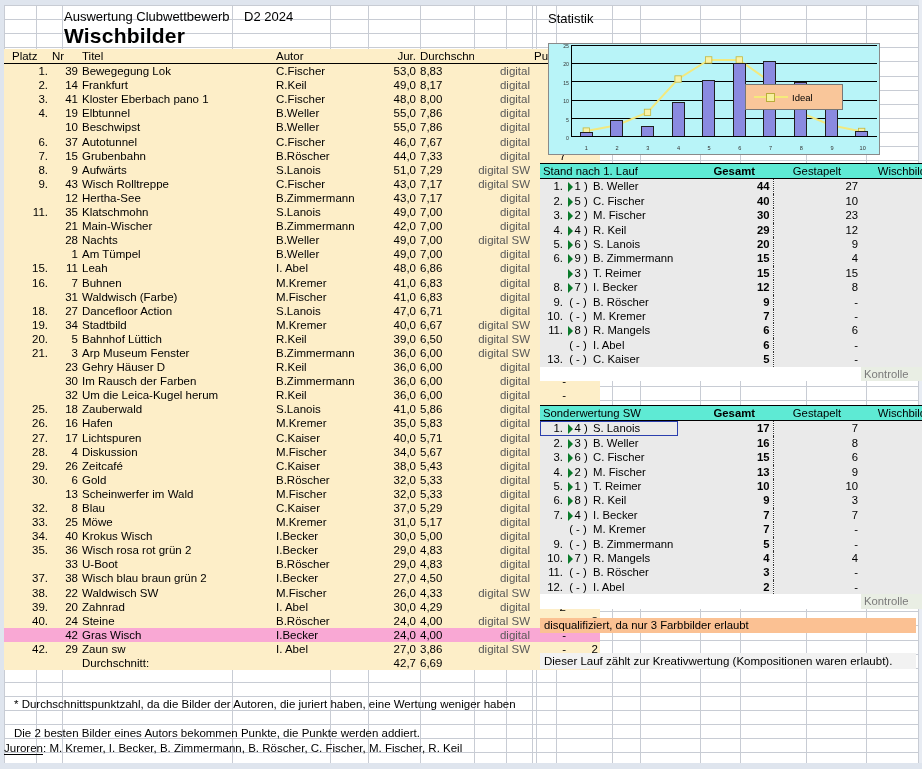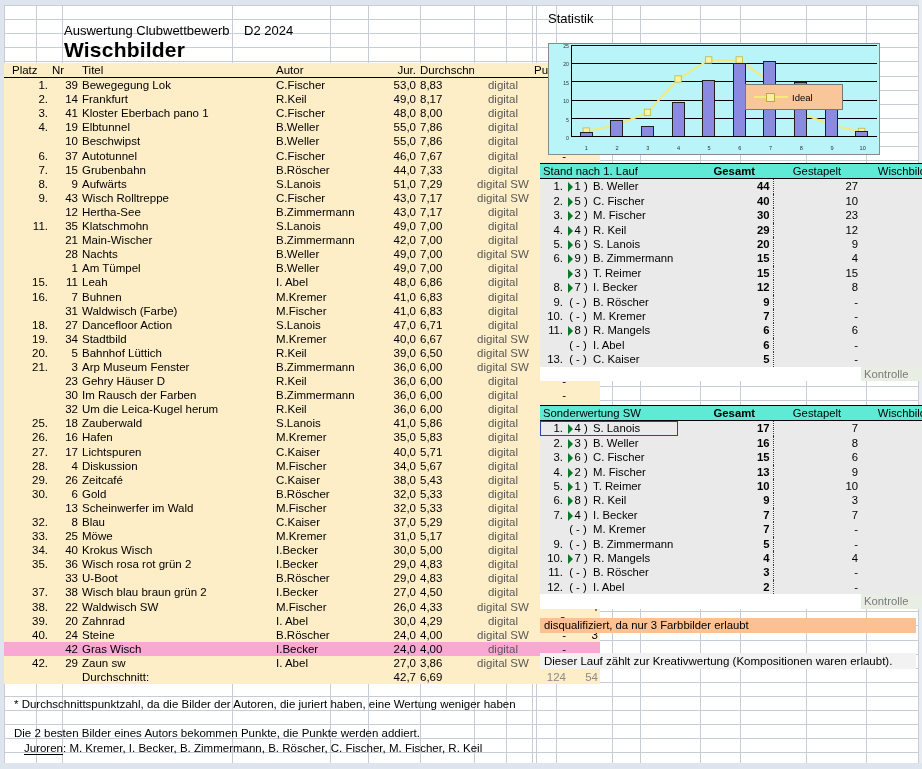--- a/index.html
+++ b/index.html
@@ -19,42 +19,42 @@
 
   
   .chrome-top{position:absolute;left:0;top:0;width:922px;height:5px;background:#dfe5ee;}
   .chrome-bottom{position:absolute;left:0;bottom:0;width:922px;height:6px;background:#dfe5ee;}
   .chrome-left{position:absolute;left:0;top:0;width:4px;height:769px;background:#dfe5ee;}
   .chrome-right{position:absolute;right:0;top:0;width:3px;height:769px;background:#e8ecf3;}
 
   
   #left{position:absolute;left:4px;top:5px;width:528px;}
 
-  .titlebar{position:relative;height:44px;margin-top:14px;}
+  .titlebar{position:relative;height:44px;}
   .t-auswert{position:absolute;left:60px;top:4px;font-size:13px;}
   .t-d2{position:absolute;left:240px;top:4px;font-size:13px;}
   .t-main{position:absolute;left:60px;top:19px;font-size:21px;font-weight:bold;letter-spacing:.2px;}
 
   table.rank{border-collapse:collapse;width:528px;table-layout:fixed;}
   table.rank td,table.rank th{
     font-size:11.5px;padding:0 2px;height:14.1px;line-height:14.1px;
     white-space:nowrap;overflow:hidden;font-weight:normal;
   }
   .hdr td{background:#fdeec8;border-bottom:1.3px solid #000;font-size:11px;}
   .body-row td{background:#fdeec8;}
   .body-row.hl td{background:#f9a8d4;}
   .lastrow td{border-bottom:1.3px solid #000;}
   .avgrow td{background:#fdeec8;}
   .c-platz{width:36px;text-align:right;padding-right:6px;}
   .c-nr{width:26px;text-align:right;padding-right:4px;}
   .c-titel{width:190px;text-align:left;padding-left:6px;}
   .c-autor{width:98px;text-align:left;padding-left:4px;}
   .c-jur{width:38px;text-align:right;padding-right:4px;}
   .c-avg{width:52px;padding-right:14px;}
-  .c-dig{width:54px;text-align:center;padding-left:2px;color:#595959;font-size:10px;}
+  .c-dig{width:54px;text-align:right;padding-left:2px;color:#595959;font-size:10px;}
   .c-pkt{width:32px;text-align:right;padding-right:4px;}
   .c-sw{width:28px;text-align:right;padding-right:6px;}
   .hdr .c-titel,.hdr .c-autor{text-align:left;}
   .hdr .c-platz{text-align:left;padding-left:8px;}
   .hdr .c-nr{text-align:left;}
   .hdr .c-jur{text-align:right;}
   .hdr .c-avg{text-align:left;padding-left:2px;}
   .hdr .c-pkt{text-align:right;padding-right:2px;}
   .hdr .c-sw{text-align:left;padding-left:2px;}
   .grey{color:#8a8a8a;}
@@ -697,21 +697,21 @@
             <td class="c-sw grey">54</td>
           </tr>
         </tbody>
     </table>
   </div>
 
   <div class="notes">
     <div class="note">* Durchschnittspunktzahl, da die Bilder der Autoren, die juriert haben, eine Wertung weniger haben</div>
     <div class="note" style="height:14px"></div>
     <div class="note" style="">Die 2 besten Bilder eines Autors bekommen Punkte, die Punkte werden addiert.</div>
-    <div class="note" style="padding-left:20px"><span class="ul">Juroren</span><span>: M. Kremer, I. Becker, B. Zimmermann, B. Röscher, C. Fischer, M. Fischer, R. Keil</span></div>
+    <div class="note" style="padding-left:0"><span class="ul">Juroren</span><span>: M. Kremer, I. Becker, B. Zimmermann, B. Röscher, C. Fischer, M. Fischer, R. Keil</span></div>
   </div>
 
   <div id="right">
 
     <div class="stat-title">Statistik</div>
 
     <div class="chartbox">
       <div class="plot">
         <div class="plotgrid" id="plotgrid">
             <div class="gl" style="bottom: 0%;"></div>

